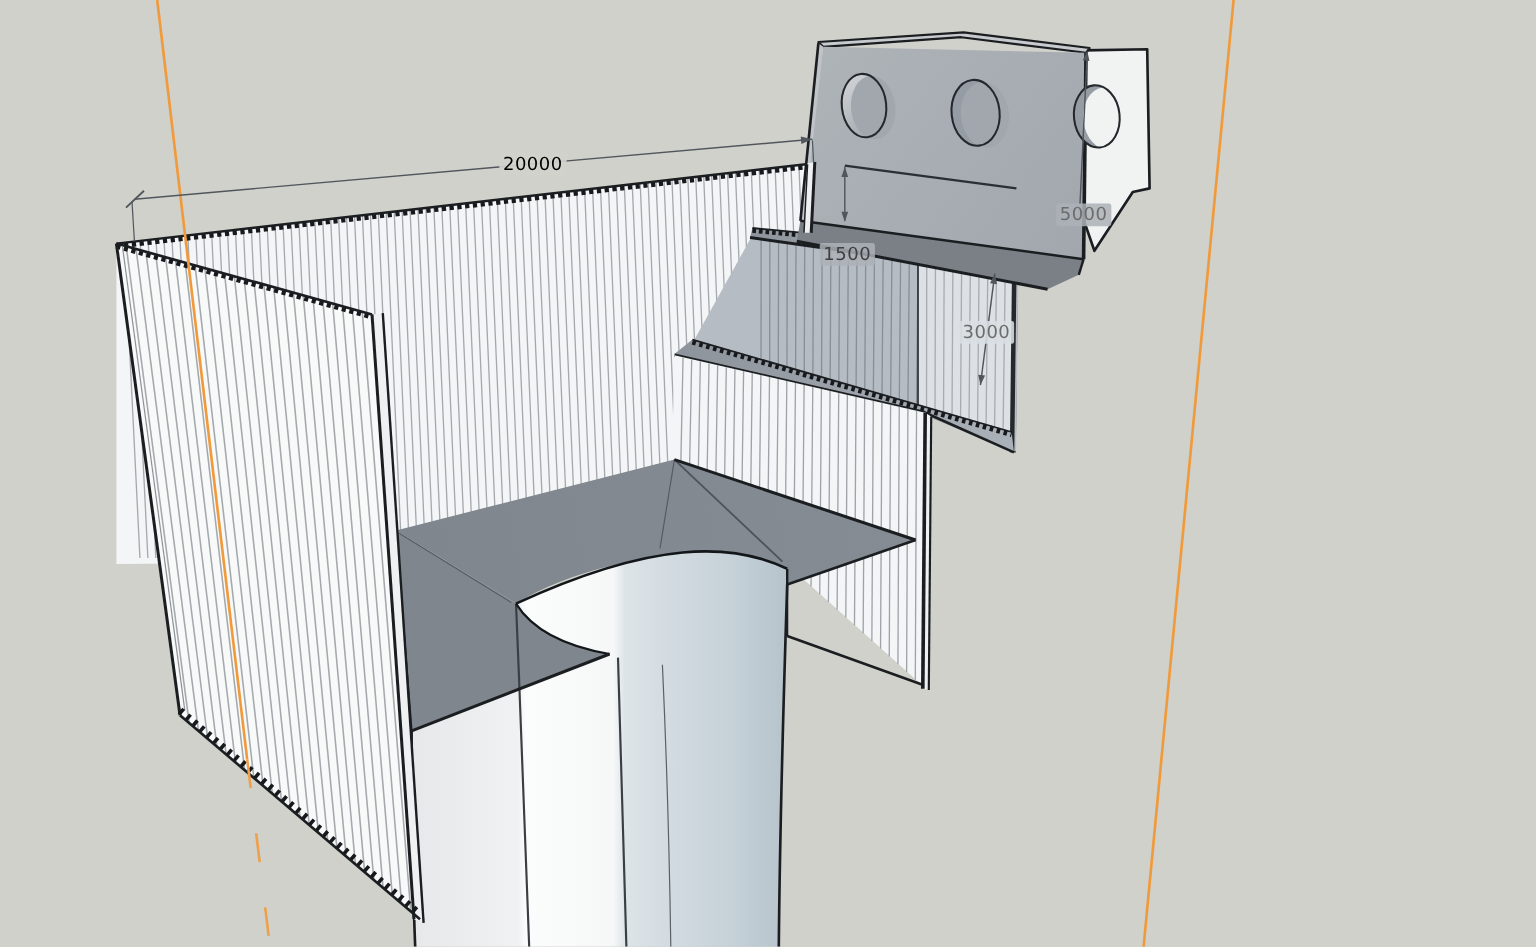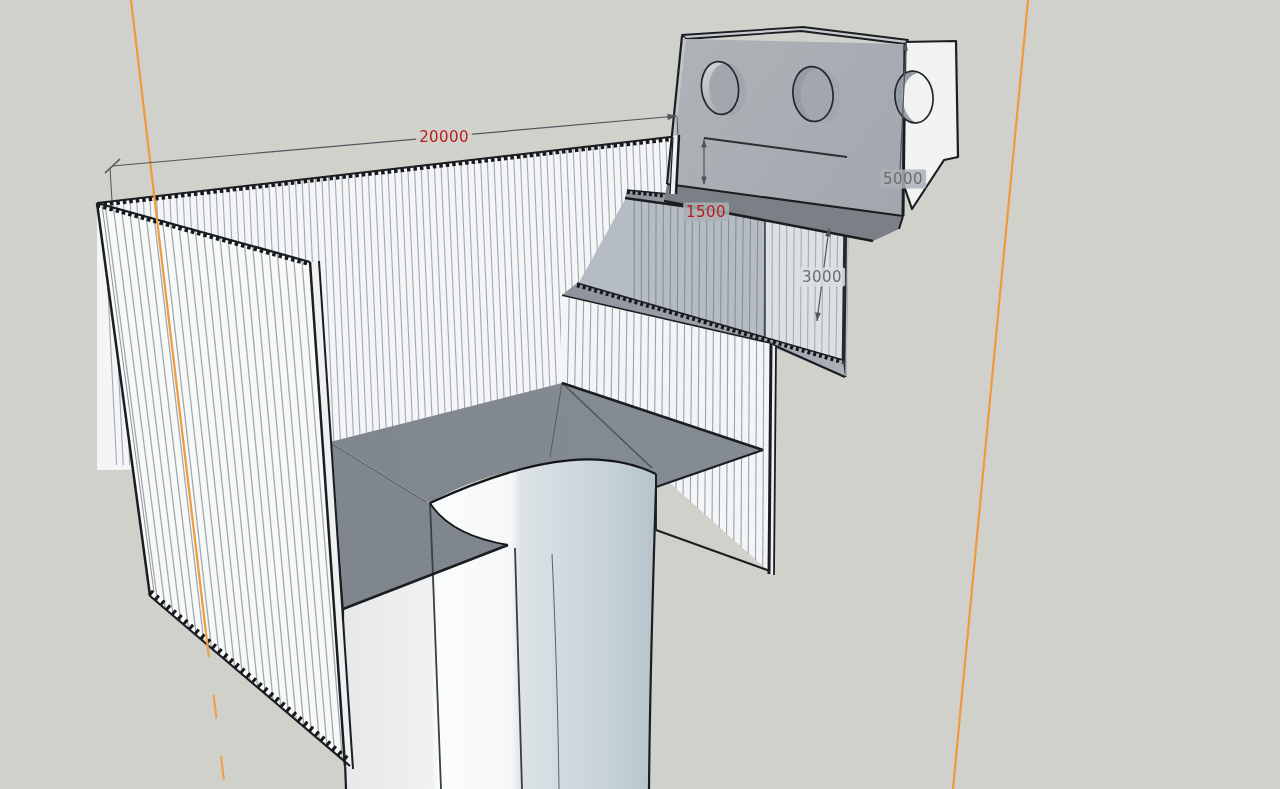--- a/index.html
+++ b/index.html
@@ -353,17 +353,17 @@
         <path d="M704,139 L706.8,147.5 L701.2,147.5 Z" fill="#51565c" stroke="none" stroke-width="0" stroke-linecap="butt" stroke-linejoin="round"></path>
         <path d="M704,185 L701.2,176.5 L706.8,176.5 Z" fill="#51565c" stroke="none" stroke-width="0" stroke-linecap="butt" stroke-linejoin="round"></path>
         <line x1="906" y1="44" x2="900" y2="170" stroke="#51565c" stroke-width="1.2"></line>
         <path d="M906,42 L907.9,50.8 L902.3,50.2 Z" fill="#51565c" stroke="none" stroke-width="0" stroke-linecap="butt" stroke-linejoin="round"></path>
         <line x1="829" y1="228" x2="817" y2="321" stroke="#51565c" stroke-width="1.2"></line>
         <path d="M829,228 L830.8,236.8 L825.1,236.1 Z" fill="#51565c" stroke="none" stroke-width="0" stroke-linecap="butt" stroke-linejoin="round"></path>
         <path d="M817,321 L815.2,312.2 L820.9,312.9 Z" fill="#51565c" stroke="none" stroke-width="0" stroke-linecap="butt" stroke-linejoin="round"></path>
       </g>
     </svg>
 
-  <div class="dim-label halo-bg" style="left: 444px; top: 137px; color: #b91c1c;">20000</div>
-  <div class="dim-label halo-block" style="left: 706px; top: 164px; color: #b91c1c;">1500</div>
+  <div class="dim-label halo-bg" style="left: 444px; top: 137px; color: #000000;">20000</div>
+  <div class="dim-label halo-block" style="left: 706px; top: 164px; color: #404040;">1500</div>
   <div class="dim-label halo-block" style="left: 903px; top: 131px; color: rgb(108, 108, 108);">5000</div>
   <div class="dim-label halo-ribs" style="left: 822px; top: 277px; color: rgb(108, 108, 108);">3000</div>
 </div>
 
 </body></html>

